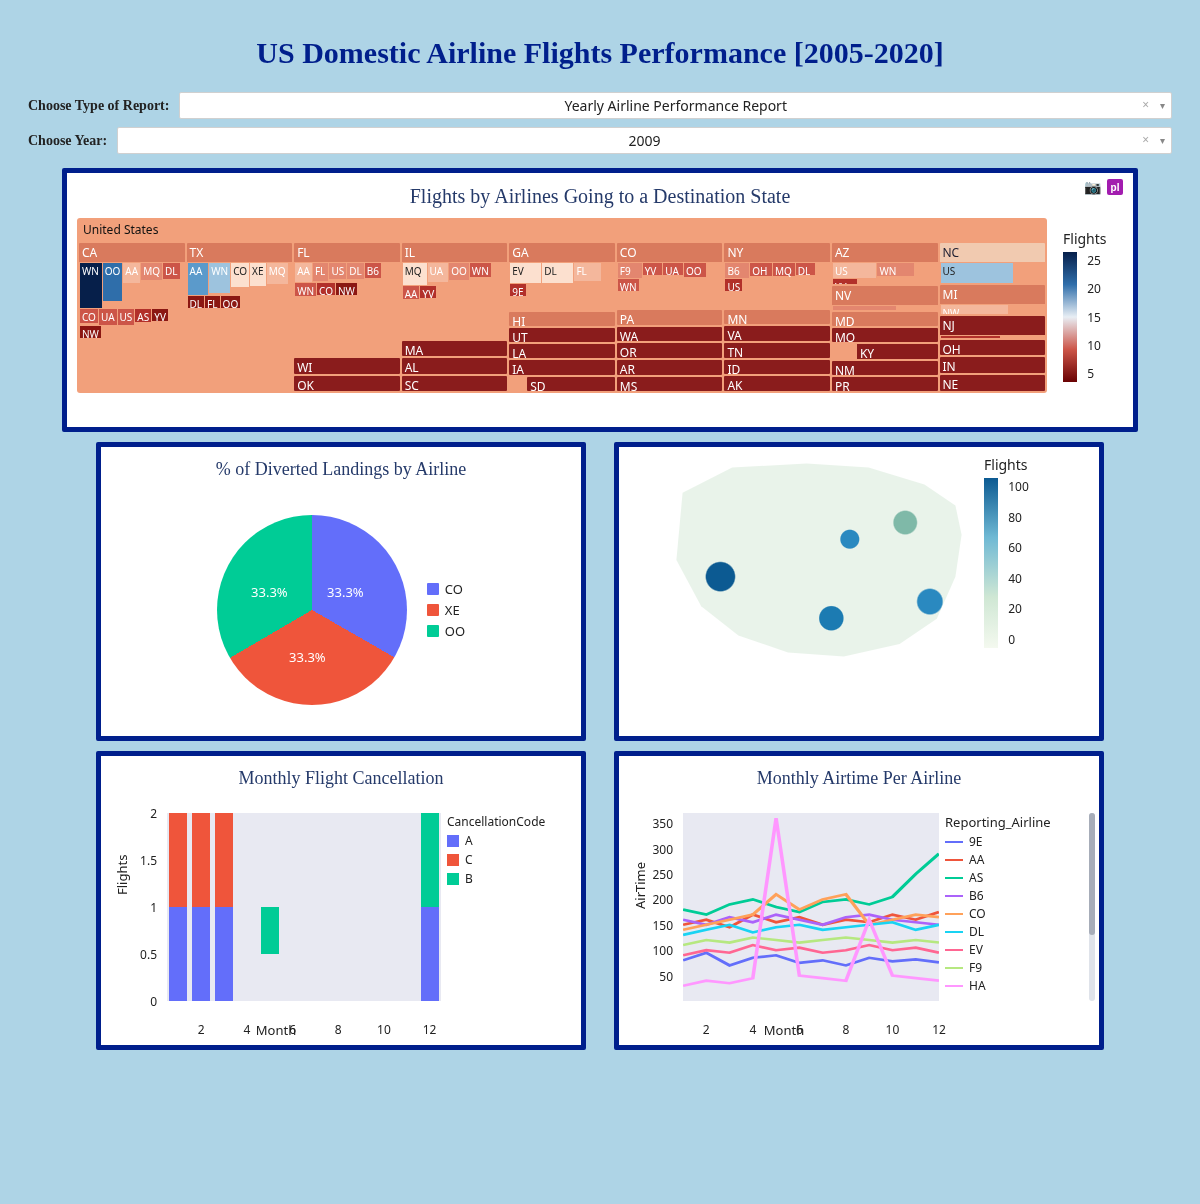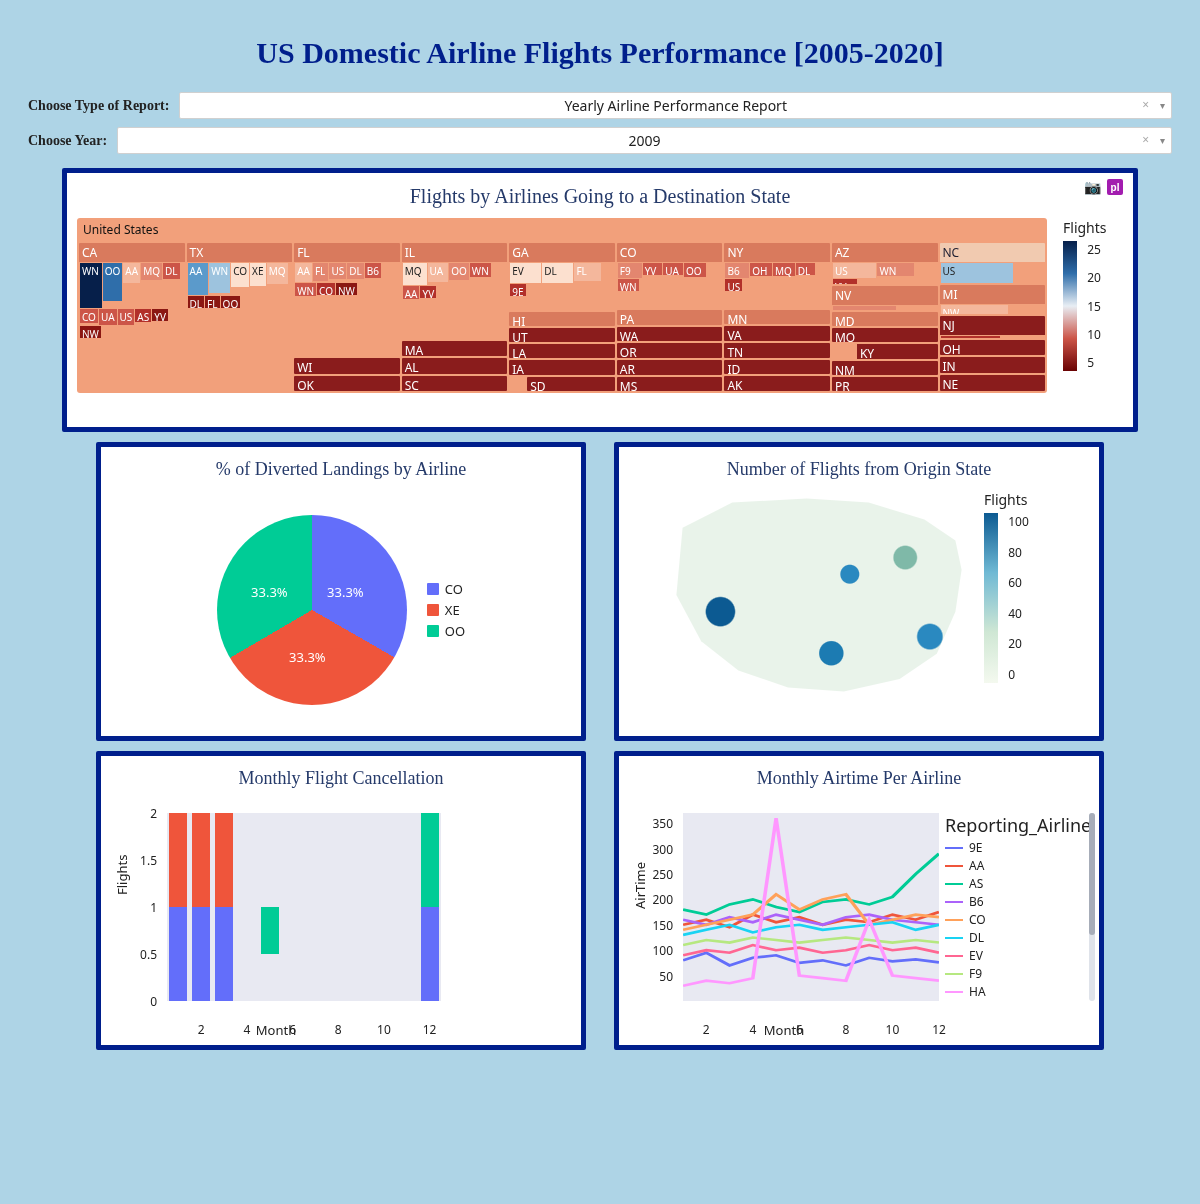--- a/index.html
+++ b/index.html
@@ -69,21 +69,21 @@
 
   .row-top { margin: 14px 44px 0 44px; }
   .row-grid {
     display: grid;
     grid-template-columns: 1fr 1fr;
     gap: 28px;
     margin: 10px 78px 0 78px;
   }
 
   
-  .treemap-wrap { display: flex; gap: 16px; align-items: flex-start; }
+  .treemap-wrap { display: flex; gap: 16px; align-items: center; }
   .treemap {
     flex: 1;
     background: #fff;
     border-radius: 3px;
     font-family: system-ui, sans-serif;
     font-size: 12px;
     color: #111;
   }
   .treemap .root-header { background: #f2a07b; padding: 3px 6px; border-radius: 3px 3px 0 0; }
   .treemap-body {
@@ -169,21 +169,21 @@
 
   
   .line-wrap { height: 240px; position: relative; font-family: system-ui, sans-serif; }
   .line-area { position: absolute; left: 54px; right: 150px; top: 14px; bottom: 38px; background: #e8e9f2; overflow: hidden; }
   .line-x { position: absolute; left: 54px; right: 150px; bottom: 18px; font-size: 12px; }
   .line-xlabel { position: absolute; bottom: 0; left: 0; right: 150px; text-align: center; font-size: 13px; }
   .line-y { position: absolute; left: 0; top: 14px; bottom: 38px; width: 48px; font-size: 12px; text-align: right; }
   .line-y .t { position: absolute; right: 4px; transform: translateY(50%); }
   .line-ylabel { position: absolute; left: 2px; top: 56%; transform: rotate(-90deg) translateX(24px); transform-origin: left top; font-size: 13px; }
   .line-legend { position: absolute; top: 14px; right: 8px; width: 136px; font-size: 12px; }
-  .line-legend .hdr { font-size: 18px; margin-bottom: 2px; }
+  .line-legend .hdr { font-size: 13px; margin-bottom: 2px; }
   .line-legend .item { display: flex; align-items: center; gap: 6px; margin: 1px 0; }
   .line-legend .sw { width: 18px; height: 2px; display: inline-block; }
   .vscroll { position: absolute; right: -6px; top: 14px; bottom: 38px; width: 6px; background: #dfe3ea; border-radius: 3px; }
   .vscroll .thumb { position: absolute; left: 0; right: 0; top: 0; height: 65%; background: #a7adb9; border-radius: 3px; }
 
   svg.lines { width: 100%; height: 100%; display: block; }
   svg.lines polyline { fill: none; stroke-width: 1.4; }
 </style>
 </head>
 <body>
@@ -474,21 +474,20 @@
             </div>
             <div class="item">
               <span class="sw" style="background:#00cc96"></span>
               <span>OO</span>
             </div>
           </div>
       </div>
     </div>
 
     <div class="panel">
-      <div class="chart-title small">Number of Flights from Origin State</div>
       <div class="choropleth-wrap">
         <div class="usmap"></div>
         <div class="chlegend">
           <div class="tm-title">Flights</div>
           <span class="bar"></span>
           <span class="ticks" id="ch-ticks">
               <span>100</span>
               <span>80</span>
               <span>60</span>
               <span>40</span>
@@ -536,20 +535,35 @@
             </div>
           <div class="bar-x" id="bar-x">
               <span style="position: absolute; left: 12.5%; transform: translateX(-50%);">2</span>
               <span style="position: absolute; left: 29.1667%; transform: translateX(-50%);">4</span>
               <span style="position: absolute; left: 45.8333%; transform: translateX(-50%);">6</span>
               <span style="position: absolute; left: 62.5%; transform: translateX(-50%);">8</span>
               <span style="position: absolute; left: 79.1667%; transform: translateX(-50%);">10</span>
               <span style="position: absolute; left: 95.8333%; transform: translateX(-50%);">12</span>
             </div>
           <div class="bar-xlabel">Month</div>
+          <div class="bar-legend" id="bar-legend">
+              <div>CancellationCode</div>
+              <div class="item" style="display: flex; align-items: center; gap: 6px; margin: 2px 0px;">
+                <span style="width:12px;height:12px;background:#636efa;display:inline-block"></span>
+                <span>A</span>
+              </div>
+              <div class="item" style="display: flex; align-items: center; gap: 6px; margin: 2px 0px;">
+                <span style="width:12px;height:12px;background:#ef553b;display:inline-block"></span>
+                <span>C</span>
+              </div>
+              <div class="item" style="display: flex; align-items: center; gap: 6px; margin: 2px 0px;">
+                <span style="width:12px;height:12px;background:#00cc96;display:inline-block"></span>
+                <span>B</span>
+              </div>
+            </div>
         </div>
       </div>
     </div>
 
     <div class="panel">
       <div class="chart-title small">Monthly Airtime Per Airline</div>
       <div class="line-wrap">
         <div class="line-ylabel">AirTime</div>
         <div class="line-y" id="line-y">
             <div class="t" style="bottom: 13.5135%;">50</div>

